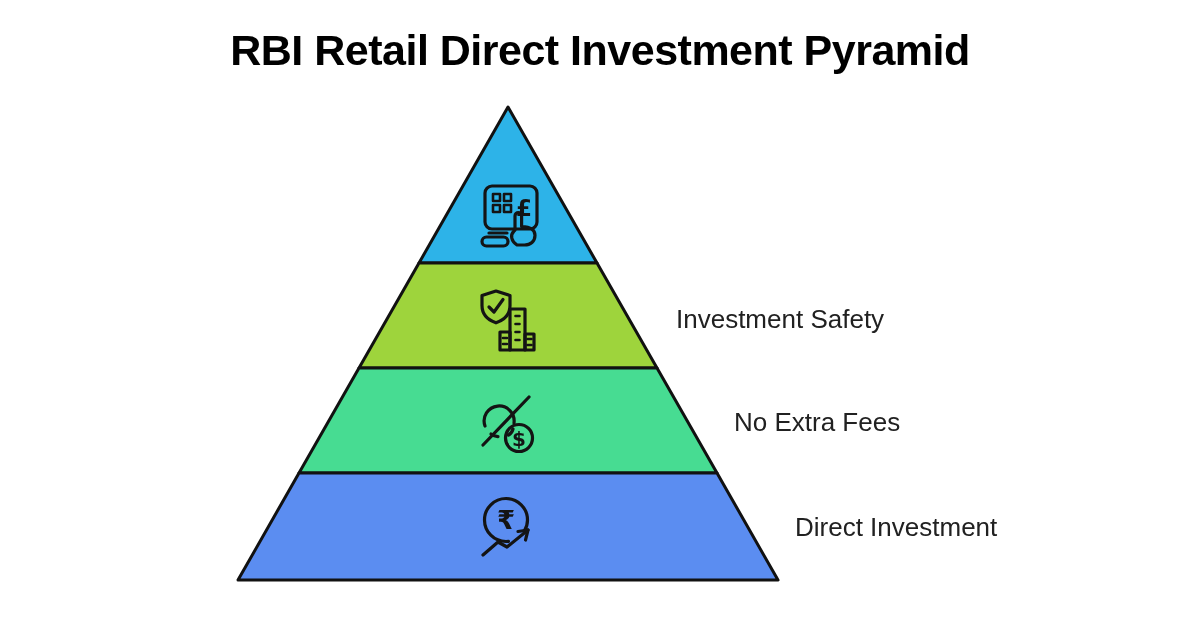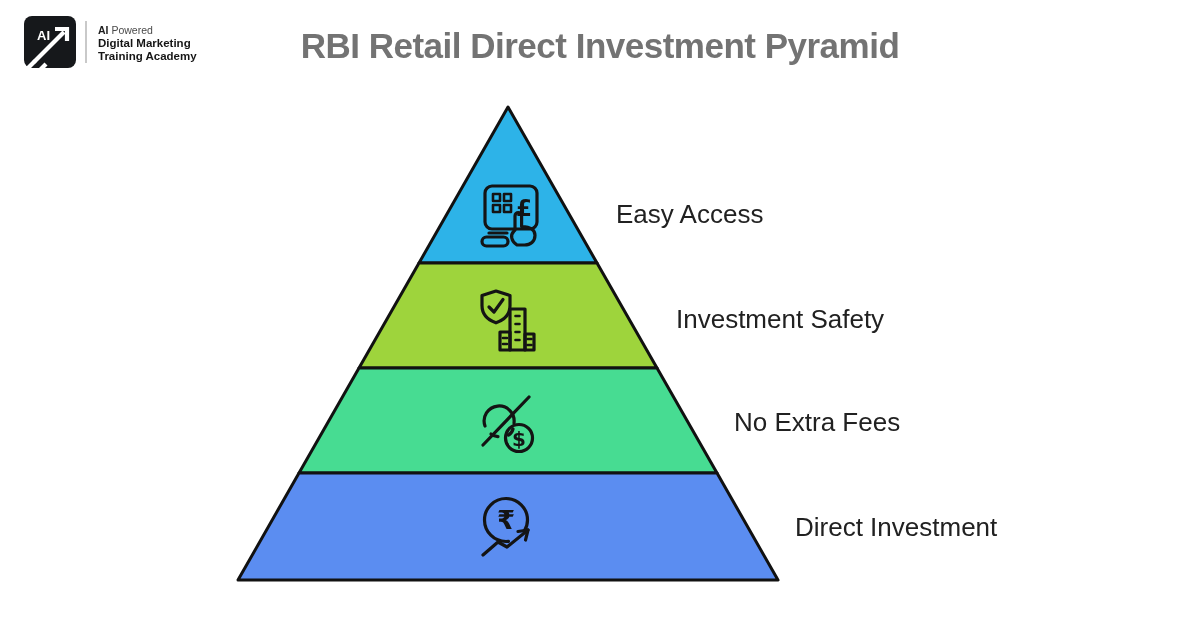--- a/index.html
+++ b/index.html
@@ -12,21 +12,21 @@
   .logo{position:absolute;left:24px;top:16px;display:flex;align-items:center;}
   .logo-mark{width:52px;height:52px;flex:0 0 auto;}
   .logo-divider{width:2px;height:42px;background:#c9c9c9;margin:0 11px 0 9px;}
   .logo-text{line-height:13px;padding-top:2px;}
   .logo-line1{font-size:10.5px;color:#1c1c1c;}
   .logo-line1 .bold{font-weight:700;}
   .logo-line1 .rest{color:#4a4a4a;}
   .logo-line2,.logo-line3{font-size:11.5px;font-weight:700;color:#161616;}
   .page-title{
     position:absolute;left:0;top:26px;width:1200px;text-align:center;
-    font-size:35px;font-weight:700;color:#737373;letter-spacing:-0.5px;
+    font-size:43px;font-weight:700;color:#000000;letter-spacing:-0.5px;
   }
   
   .pyr-svg{position:absolute;left:0;top:0;}
   .tier{stroke:#111111;stroke-width:3;stroke-linejoin:round;}
   .ic{fill:none;stroke:#141414;stroke-width:3.2;stroke-linecap:round;stroke-linejoin:round;}
   .ic-thin{fill:none;stroke:#141414;stroke-width:2.6;stroke-linecap:round;stroke-linejoin:round;}
   .ic-glyph{fill:#141414;stroke:none;font-family:"DejaVu Sans",sans-serif;font-weight:700;text-anchor:middle;}
   .mark-bg{fill:#16181b;}
   .mark-stroke{fill:none;stroke:#ffffff;stroke-width:4.2;stroke-linecap:butt;}
   .mark-ai{fill:#ffffff;font-family:"Liberation Sans",sans-serif;font-weight:700;font-size:13px;}
@@ -34,36 +34,20 @@
   .lvl-label{
     position:absolute;font-size:26px;color:#212121;white-space:nowrap;
     transform:translateY(-50%);
   }
 </style>
 </head>
 <body>
 
 <div class="stage">
 
-  <div class="logo">
-    <svg class="logo-mark" viewBox="0 0 52 52">
-      <rect class="mark-bg" x="0" y="0" width="52" height="52" rx="8"></rect>
-      <text class="mark-ai" x="13" y="24">AI</text>
-      <path class="mark-stroke" d="M10 46 L40 16"></path>
-      <path class="mark-stroke" d="M31 13 H43 V25" fill="none"></path>
-      <path class="mark-stroke" d="M3 53 L11 45"></path>
-      <path class="mark-stroke" d="M14 56 L22 48"></path>
-    </svg>
-    <div class="logo-divider"></div>
-    <div class="logo-text">
-      <div class="logo-line1"><span class="bold">AI</span><span class="rest"> Powered</span></div>
-      <div class="logo-line2">Digital Marketing</div>
-      <div class="logo-line3">Training Academy</div>
-    </div>
-  </div>
 
   <div class="page-title">RBI Retail Direct Investment Pyramid</div>
 
   <svg class="pyr-svg" width="1200" height="628" viewBox="0 0 1200 628">
 
     <polygon class="tier" points="508,107 597,263 419,263" fill="#2db3e8"></polygon>
     <polygon class="tier" points="419,263 597,263 657,368 359,368" fill="#9ed43c"></polygon>
     <polygon class="tier" points="359,368 657,368 717,473 299,473" fill="#47dc92"></polygon>
     <polygon class="tier" points="299,473 717,473 778,580 238,580" fill="#5b8df1"></polygon>
 
@@ -100,18 +84,17 @@
     </g>
 
     <g transform="translate(474,492)">
       <circle class="ic" cx="32" cy="28" r="21.5" stroke-dasharray="12 19 104.1 0"></circle>
       <text class="ic-glyph" x="32" y="37" font-size="26" font-weight="600">₹</text>
       <polyline class="ic" points="9,63 24,50 33,55 54,38"></polyline>
       <path class="ic" d="M54 38 L44 39.5 M54 38 L51.5 48"></path>
     </g>
   </svg>
 
-  <div class="lvl-label" style="left:616px;top:214px">Easy Access</div>
   <div class="lvl-label" style="left:676px;top:319px">Investment Safety</div>
   <div class="lvl-label" style="left:795px;top:527px">Direct Investment</div>
   <div class="lvl-label" style="left:734px;top:422px">No Extra Fees</div>
 
 </div>
 
 </body></html>

